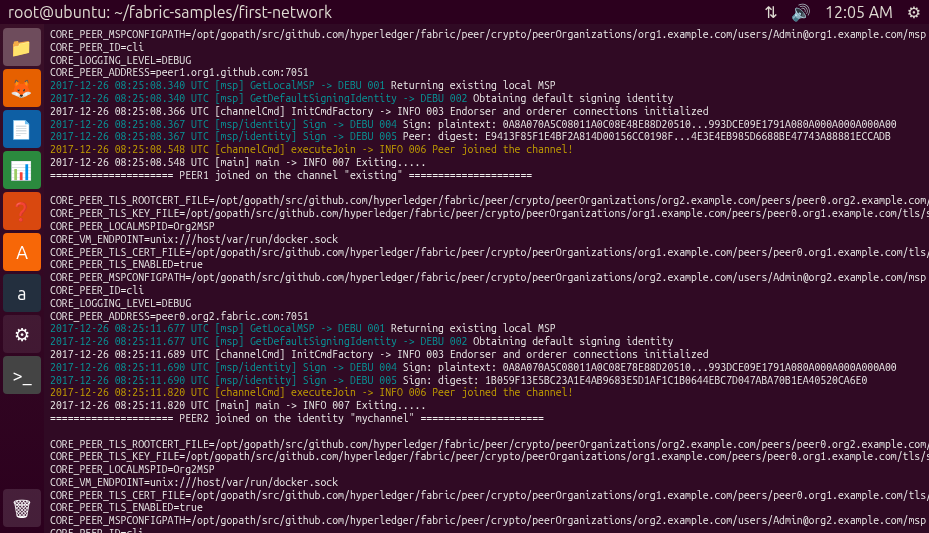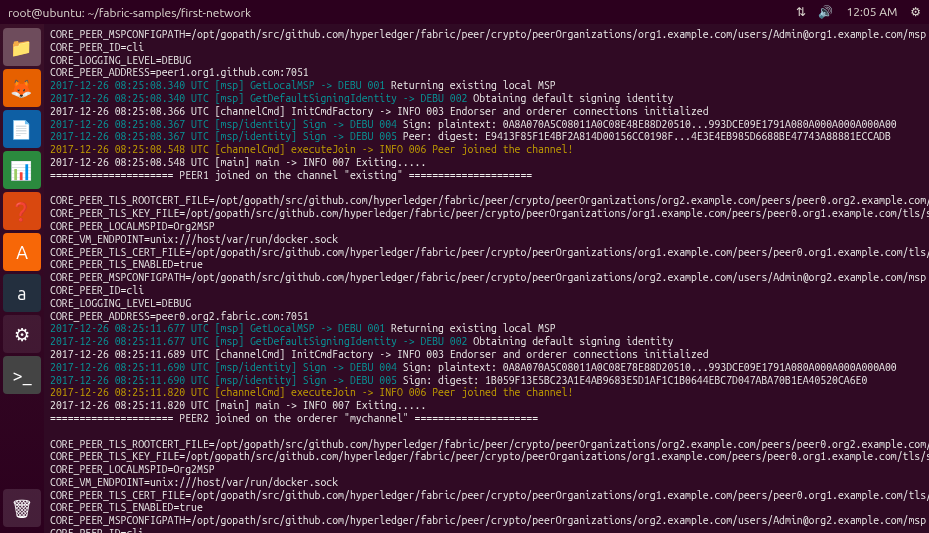--- a/index.html
+++ b/index.html
@@ -1,16 +1,16 @@
 <!DOCTYPE html>
 <html><head>
 <meta charset="utf-8">
 <style>
 body{margin:0;font-family:Ubuntu,Arial,sans-serif;background:#2c001e;overflow:hidden}
-.topbar{height:24px;background:#2c001e;color:#dfdbd2;display:flex;align-items:center;font-size:12px;padding:0 8px}
+.topbar{height:24px;background:#2c001e;color:#dfdbd2;display:flex;align-items:center;font-size:16px;padding:0 8px}
 .topbar .title{flex:1}
 .topbar .icons span{margin-left:10px}
 .workspace{display:flex;height:509px}
 .launcher{width:44px;background:linear-gradient(to bottom,#3a1028,#2c001e);padding-top:4px;display:flex;flex-direction:column;align-items:center;gap:3px}
 .launcher-item{width:38px;height:38px;border-radius:4px;display:flex;align-items:center;justify-content:center;font-size:18px;color:#fff;background:rgba(255,255,255,0.08)}
 .launcher-item.files{background:#6e4c5c}
 .launcher-item.ff{background:#e66000}
 .launcher-item.doc{background:#0e5fa4}
 .launcher-item.xls{background:#2b8a3e}
 .launcher-item.qm{background:#d9480f}
@@ -93,21 +93,21 @@
 <span class="white">CORE_PEER_ID=cli</span>
 <span class="white">CORE_LOGGING_LEVEL=DEBUG</span>
 <span class="white">CORE_PEER_ADDRESS=peer0.org2.fabric.com:7051</span>
 <span class="cyan">2017-12-26 08:25:11.677 UTC [msp] GetLocalMSP -&gt; DEBU 001</span><span class="white"> Returning existing local MSP</span>
 <span class="cyan">2017-12-26 08:25:11.677 UTC [msp] GetDefaultSigningIdentity -&gt; DEBU 002</span><span class="white"> Obtaining default signing identity</span>
 <span class="white">2017-12-26 08:25:11.689 UTC [channelCmd] InitCmdFactory -&gt; INFO 003 Endorser and orderer connections initialized</span>
 <span class="cyan">2017-12-26 08:25:11.690 UTC [msp/identity] Sign -&gt; DEBU 004</span><span class="white"> Sign: plaintext: 0A8A070A5C08011A0C08E78E88D20510...993DCE09E1791A080A000A000A000A00</span>
 <span class="cyan">2017-12-26 08:25:11.690 UTC [msp/identity] Sign -&gt; DEBU 005</span><span class="white"> Sign: digest: 1B059F13E5BC23A1E4AB9683E5D1AF1C1B0644EBC7D047ABA70B1EA40520CA6E0</span>
 <span class="yellow">2017-12-26 08:25:11.820 UTC [channelCmd] executeJoin -&gt; INFO 006 Peer joined the channel!</span>
 <span class="white">2017-12-26 08:25:11.820 UTC [main] main -&gt; INFO 007 Exiting.....</span>
-<span class="white">===================== PEER2 joined on the orderer "mychannel" =====================</span>
+<span class="white">===================== PEER2 joined on the identity "mychannel" =====================</span>
 
 <span class="white">CORE_PEER_TLS_ROOTCERT_FILE=/opt/gopath/src/github.com/hyperledger/fabric/peer/crypto/peerOrganizations/org2.example.com/peers/peer0.org2.example.com/tls/ca.crt</span>
 <span class="white">CORE_PEER_TLS_KEY_FILE=/opt/gopath/src/github.com/hyperledger/fabric/peer/crypto/peerOrganizations/org1.example.com/peers/peer0.org1.example.com/tls/server.key</span>
 <span class="white">CORE_PEER_LOCALMSPID=Org2MSP</span>
 <span class="white">CORE_VM_ENDPOINT=unix:///host/var/run/docker.sock</span>
 <span class="white">CORE_PEER_TLS_CERT_FILE=/opt/gopath/src/github.com/hyperledger/fabric/peer/crypto/peerOrganizations/org1.example.com/peers/peer0.org1.example.com/tls/server.crt</span>
 <span class="white">CORE_PEER_TLS_ENABLED=true</span>
 <span class="white">CORE_PEER_MSPCONFIGPATH=/opt/gopath/src/github.com/hyperledger/fabric/peer/crypto/peerOrganizations/org2.example.com/users/Admin@org2.example.com/msp</span>
 <span class="white">CORE_PEER_ID=cli</span>
 

